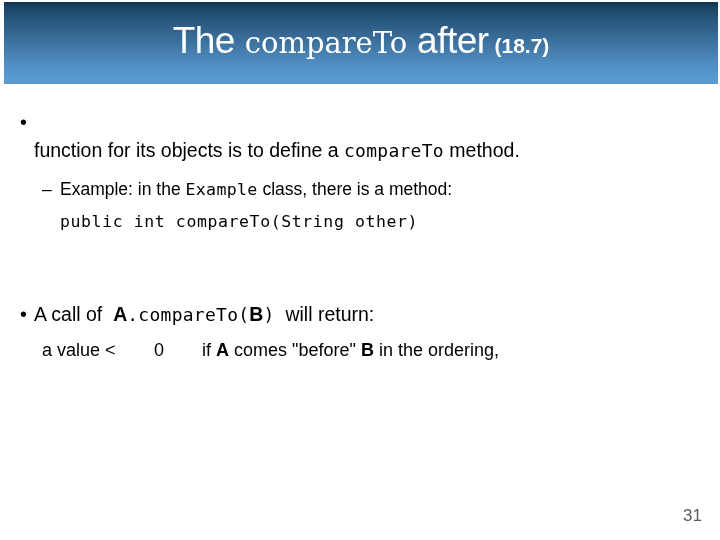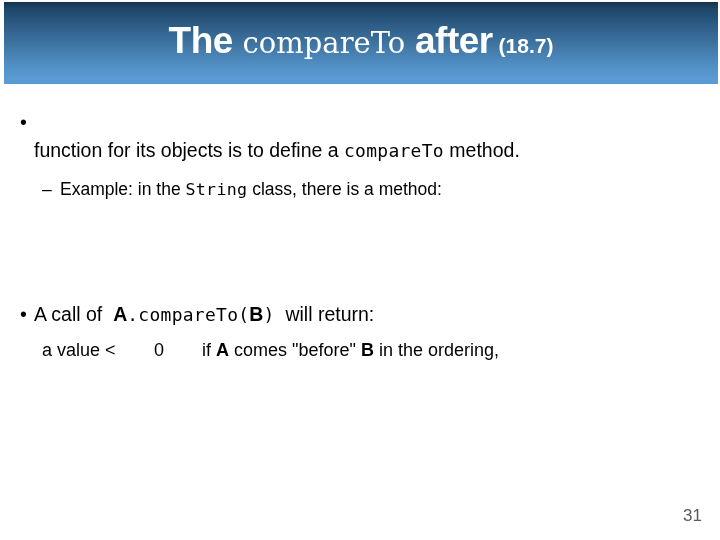--- a/index.html
+++ b/index.html
@@ -45,21 +45,21 @@
     left: 0;
     right: 0;
     top: 20px;
     text-align: center;
     color: #ffffff;
     white-space: nowrap;
     line-height: 1.05;
   }
   .title-word-bold {
     font-family: "Liberation Sans", sans-serif;
-    font-weight: bold;
+    font-weight: normal;
     font-size: 37px;
     letter-spacing: -0.5px;
   }
   .title-word-mono {
     font-family: "DejaVu Serif", serif;
     font-weight: normal;
     font-size: 29px;
     letter-spacing: 0px;
   }
   .title-ref {
@@ -161,23 +161,24 @@
   <div class="body-area">
 
     <div class="hang" style="left:20px; top:16px; width:14px;">•</div>
 
     <div class="hang" style="left:34px; top:16px; width:660px;">
       <br>
       <span>function for its objects is to define a</span><span>&nbsp;</span><span class="mono-inline">compareTo</span><span>&nbsp;</span><span>method.</span>
     </div>
 
     <div class="sub-bullet" style="top:84px;">
-      <span class="dash">–</span><span>Example: in the</span><span>&nbsp;</span><span class="mono-inline-sm">String</span><span>&nbsp;</span><span>class, there is a method:</span>
-    </div>
-
+      <span class="dash">–</span><span>Example: in the</span><span>&nbsp;</span><span class="mono-inline-sm">Example</span><span>&nbsp;</span><span>class, there is a method:</span>
+    </div>
+
+    <div class="code-line" style="top:120px;">public int compareTo(String other)</div>
 
     <div class="hang" style="left:20px; top:208px; width:14px;">•</div>
 
     <div class="hang" style="left:34px; top:208px; width:660px; white-space:nowrap;">
       <span>A call of</span><span>&nbsp;&nbsp;</span><span class="bold">A</span><span class="mono-inline">.</span><span class="mono-inline">compareTo(</span><span class="bold">B</span><span class="mono-inline">)</span><span>&nbsp;&nbsp;</span><span>will return:</span>
     </div>
 
     <table class="ret-table" style="top:248px;">
       <tbody>
           <tr>

